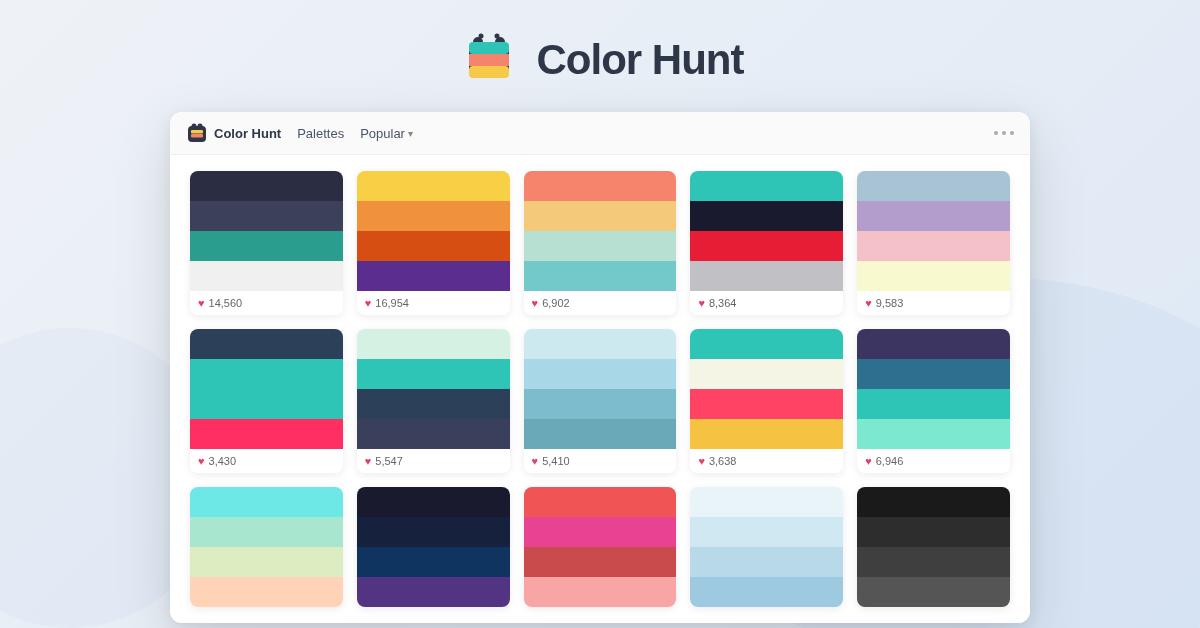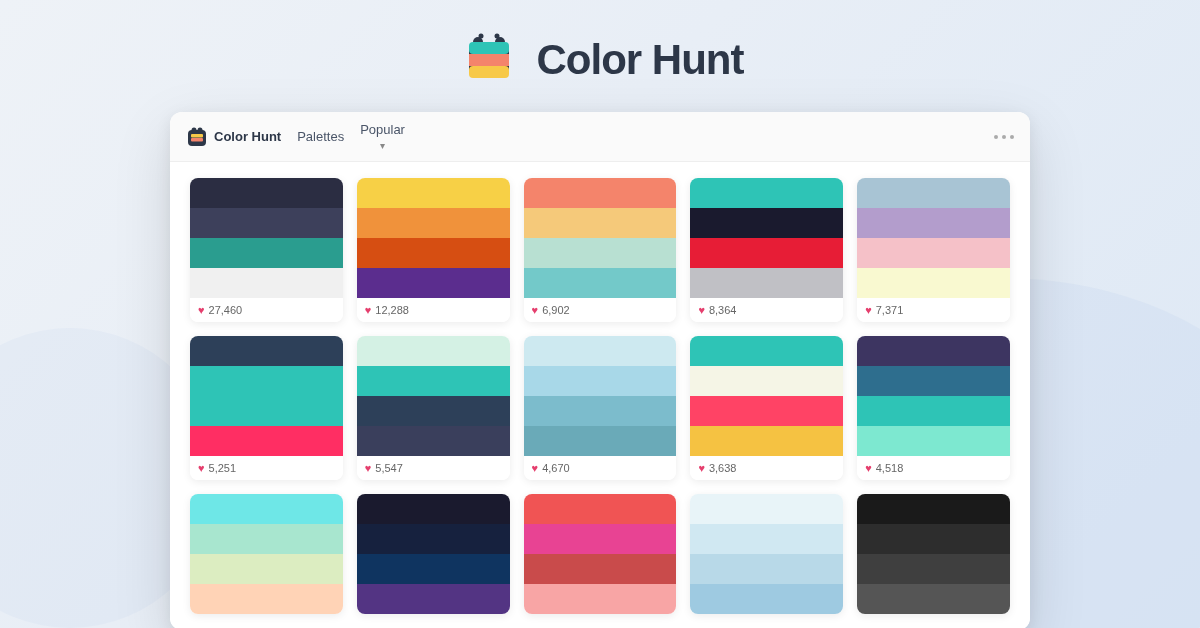--- a/index.html
+++ b/index.html
@@ -98,21 +98,20 @@
       cursor: pointer;
     }
 
     .nav-dropdown {
       display: flex;
       align-items: center;
       gap: 3px;
       font-size: 13px;
       color: #4a5568;
       cursor: pointer;
-      flex-direction: column;
     }
 
     .chevron {
       font-size: 10px;
       color: #888;
     }
 
     .nav-dots {
       margin-left: auto;
       display: flex;
@@ -222,31 +221,31 @@
   </div>
 
   <div class="palette-grid" id="palette-grid">
   <div class="palette-card">
         <div class="color-strip" style="background-color: rgb(43, 45, 66);"></div>
         <div class="color-strip" style="background-color: rgb(61, 64, 91);"></div>
         <div class="color-strip" style="background-color: rgb(42, 157, 143);"></div>
         <div class="color-strip" style="background-color: rgb(240, 240, 240);"></div>
         <div class="palette-footer">
           <span class="heart-icon">♥</span>
-          <span class="like-count">27,460</span>
+          <span class="like-count">14,560</span>
         </div>
       </div>
       <div class="palette-card">
         <div class="color-strip" style="background-color: rgb(247, 208, 70);"></div>
         <div class="color-strip" style="background-color: rgb(240, 146, 59);"></div>
         <div class="color-strip" style="background-color: rgb(214, 78, 18);"></div>
         <div class="color-strip" style="background-color: rgb(91, 45, 142);"></div>
         <div class="palette-footer">
           <span class="heart-icon">♥</span>
-          <span class="like-count">12,288</span>
+          <span class="like-count">16,954</span>
         </div>
       </div>
       <div class="palette-card">
         <div class="color-strip" style="background-color: rgb(244, 132, 107);"></div>
         <div class="color-strip" style="background-color: rgb(245, 201, 122);"></div>
         <div class="color-strip" style="background-color: rgb(184, 224, 210);"></div>
         <div class="color-strip" style="background-color: rgb(115, 201, 201);"></div>
         <div class="palette-footer">
           <span class="heart-icon">♥</span>
           <span class="like-count">6,902</span>
@@ -262,71 +261,71 @@
           <span class="like-count">8,364</span>
         </div>
       </div>
       <div class="palette-card">
         <div class="color-strip" style="background-color: rgb(168, 196, 212);"></div>
         <div class="color-strip" style="background-color: rgb(179, 157, 204);"></div>
         <div class="color-strip" style="background-color: rgb(245, 193, 200);"></div>
         <div class="color-strip" style="background-color: rgb(249, 249, 208);"></div>
         <div class="palette-footer">
           <span class="heart-icon">♥</span>
-          <span class="like-count">7,371</span>
+          <span class="like-count">9,583</span>
         </div>
       </div>
       <div class="palette-card">
         <div class="color-strip" style="background-color: rgb(45, 64, 89);"></div>
         <div class="color-strip" style="background-color: rgb(46, 196, 182);"></div>
         <div class="color-strip" style="background-color: rgb(46, 196, 182);"></div>
         <div class="color-strip" style="background-color: rgb(255, 46, 99);"></div>
         <div class="palette-footer">
           <span class="heart-icon">♥</span>
-          <span class="like-count">5,251</span>
+          <span class="like-count">3,430</span>
         </div>
       </div>
       <div class="palette-card">
         <div class="color-strip" style="background-color: rgb(212, 241, 228);"></div>
         <div class="color-strip" style="background-color: rgb(46, 196, 182);"></div>
         <div class="color-strip" style="background-color: rgb(45, 64, 89);"></div>
         <div class="color-strip" style="background-color: rgb(58, 63, 92);"></div>
         <div class="palette-footer">
           <span class="heart-icon">♥</span>
           <span class="like-count">5,547</span>
         </div>
       </div>
       <div class="palette-card">
         <div class="color-strip" style="background-color: rgb(205, 233, 240);"></div>
         <div class="color-strip" style="background-color: rgb(168, 216, 232);"></div>
         <div class="color-strip" style="background-color: rgb(124, 188, 204);"></div>
         <div class="color-strip" style="background-color: rgb(106, 170, 184);"></div>
         <div class="palette-footer">
           <span class="heart-icon">♥</span>
-          <span class="like-count">4,670</span>
+          <span class="like-count">5,410</span>
         </div>
       </div>
       <div class="palette-card">
         <div class="color-strip" style="background-color: rgb(46, 196, 182);"></div>
         <div class="color-strip" style="background-color: rgb(245, 245, 230);"></div>
         <div class="color-strip" style="background-color: rgb(255, 67, 101);"></div>
         <div class="color-strip" style="background-color: rgb(245, 194, 66);"></div>
         <div class="palette-footer">
           <span class="heart-icon">♥</span>
           <span class="like-count">3,638</span>
         </div>
       </div>
       <div class="palette-card">
         <div class="color-strip" style="background-color: rgb(61, 53, 97);"></div>
         <div class="color-strip" style="background-color: rgb(46, 110, 142);"></div>
         <div class="color-strip" style="background-color: rgb(46, 196, 182);"></div>
         <div class="color-strip" style="background-color: rgb(125, 232, 208);"></div>
         <div class="palette-footer">
           <span class="heart-icon">♥</span>
-          <span class="like-count">4,518</span>
+          <span class="like-count">6,946</span>
         </div>
       </div>
       <div class="palette-card partial">
         <div class="color-strip" style="background-color: rgb(110, 231, 231);"></div>
         <div class="color-strip" style="background-color: rgb(168, 230, 207);"></div>
         <div class="color-strip" style="background-color: rgb(220, 237, 193);"></div>
         <div class="color-strip" style="background-color: rgb(255, 211, 182);"></div>
       </div>
       <div class="palette-card partial">
         <div class="color-strip" style="background-color: rgb(26, 26, 46);"></div>

